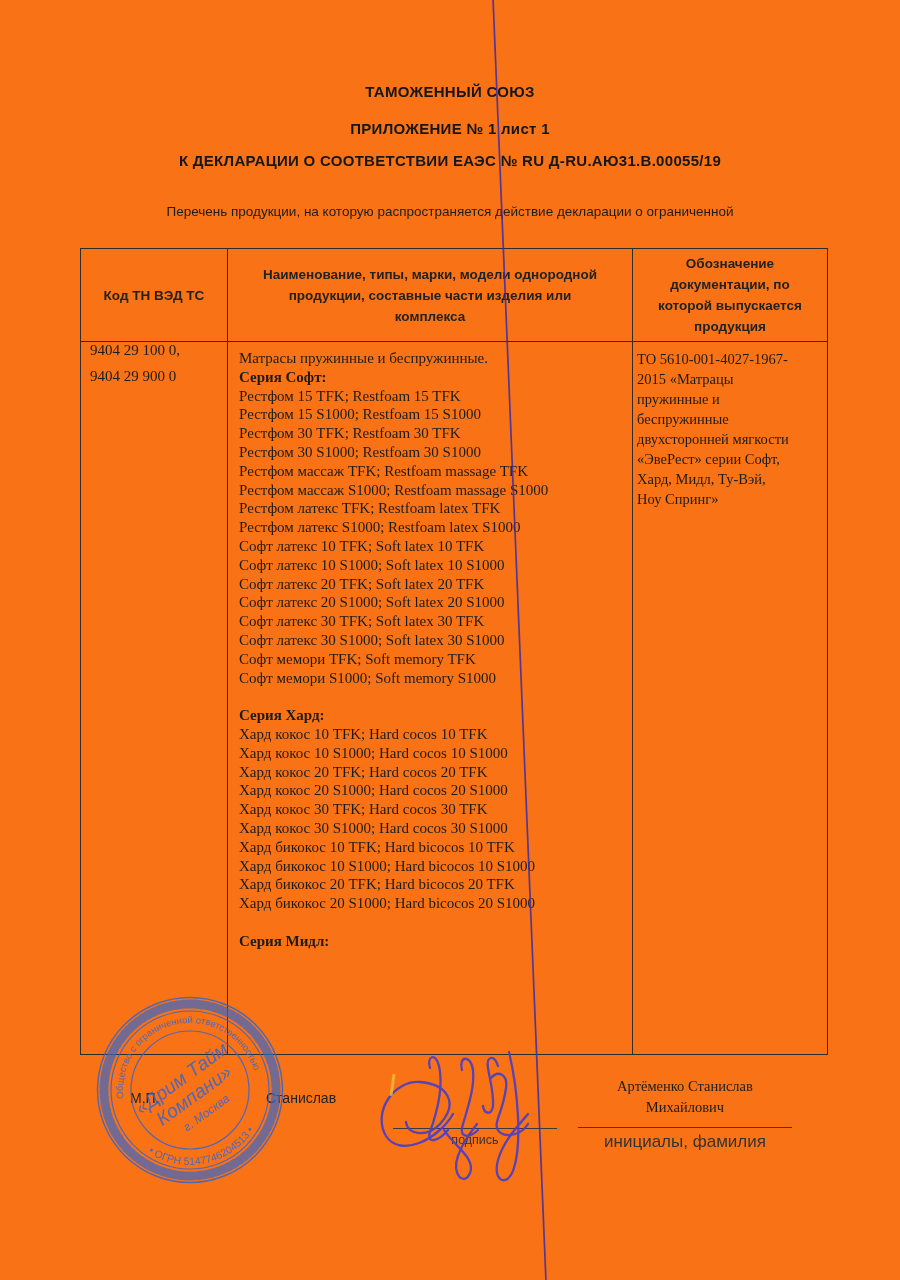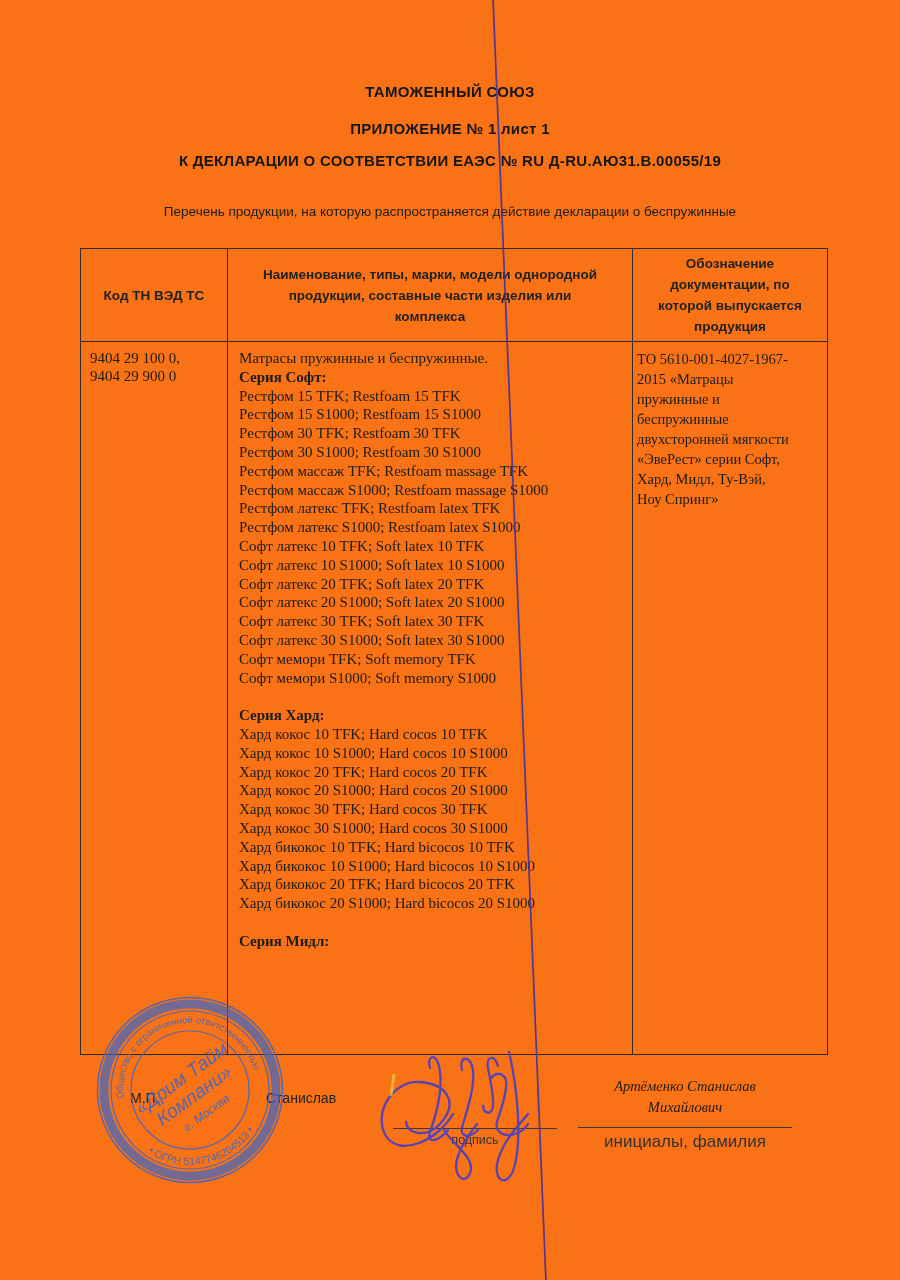--- a/index.html
+++ b/index.html
@@ -8,46 +8,46 @@
   .title{position:absolute;left:0;right:0;text-align:center;font-weight:bold;
          font-size:15px;letter-spacing:.3px;color:#161616;}
   .subtitle{position:absolute;left:0;right:0;text-align:center;font-size:13.5px;color:#1d1d1d;}
   
   .tbl{position:absolute;left:80px;top:248px;width:746px;height:805px;border:1.4px solid #2d2d2d;}
   .vline{position:absolute;top:0;bottom:0;width:1.3px;background:#2d2d2d;}
   .hline{position:absolute;left:0;right:0;top:92px;height:1.3px;background:#2d2d2d;}
   .hc{position:absolute;top:0;height:92px;display:flex;align-items:center;justify-content:center;
       text-align:center;font-weight:bold;font-size:13.5px;line-height:21px;white-space:pre-line;color:#222;}
   .serif{font-family:"Liberation Serif","DejaVu Serif",serif;}
-  .code{position:absolute;left:9px;top:100px;font-size:15px;line-height:18px;white-space:pre-line;}
+  .code{position:absolute;left:9px;top:88px;font-size:15px;line-height:26px;white-space:pre-line;}
   .products{position:absolute;left:158px;top:100px;width:388px;font-size:15px;line-height:18.8px;}
   .sec-title{font-weight:bold;}
   .sec-lines{white-space:pre-line;}
   .gap{margin-top:18.8px;}
   .doc{position:absolute;left:556px;top:100px;width:182px;font-size:14.5px;line-height:20px;white-space:pre-line;}
   
   .mp{position:absolute;left:130px;top:1090px;font-size:14px;color:#222;}
   .applicant{position:absolute;left:266px;top:1090px;font-size:14px;color:#222;}
   .sigline{position:absolute;height:1.3px;background:#3a3a3a;}
   .cap{position:absolute;text-align:center;font-size:12.5px;color:#333;}
   .name{position:absolute;left:578px;top:1076px;width:214px;text-align:center;font-size:14.5px;
-        line-height:21px;white-space:pre-line;font-style:italic;}
+        line-height:21px;white-space:pre-line;}
   .overlay{position:absolute;left:0;top:0;pointer-events:none;}
   .speck{position:absolute;left:391px;top:1074px;width:3px;height:22px;background:#e9c53e;
          transform:rotate(8deg);opacity:.75;}
 </style>
 </head>
 <body>
 
 <div class="page">
 
   <div class="title" style="top:83px">ТАМОЖЕННЫЙ СОЮЗ</div>
   <div class="title" style="top:120px">ПРИЛОЖЕНИЕ № 1 лист 1</div>
   <div class="title" style="top:152px">К ДЕКЛАРАЦИИ О СООТВЕТСТВИИ ЕАЭС № RU Д-RU.АЮ31.В.00055/19</div>
-  <div class="subtitle" style="top:204px">Перечень продукции, на которую распространяется действие декларации о беспружинные</div>
+  <div class="subtitle" style="top:204px">Перечень продукции, на которую распространяется действие декларации о ограниченной</div>
 
   <div class="tbl">
     <div class="vline" style="left:146px"></div>
     <div class="vline" style="left:551px"></div>
     <div class="hline"></div>
 
     <div class="hc" style="left:0;width:146px">Код ТН ВЭД ТС</div>
     <div class="hc" style="left:147px;width:404px">Наименование, типы, марки, модели однородной
 продукции, составные части изделия или
 комплекса</div>

